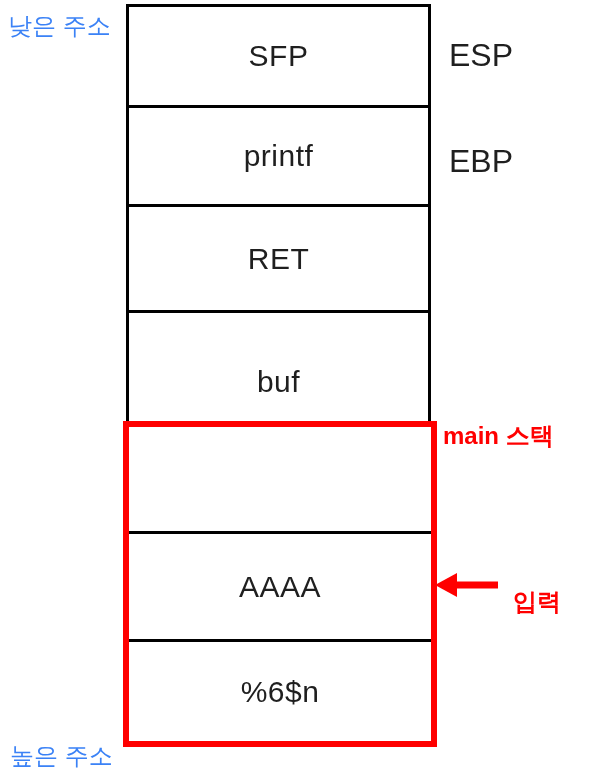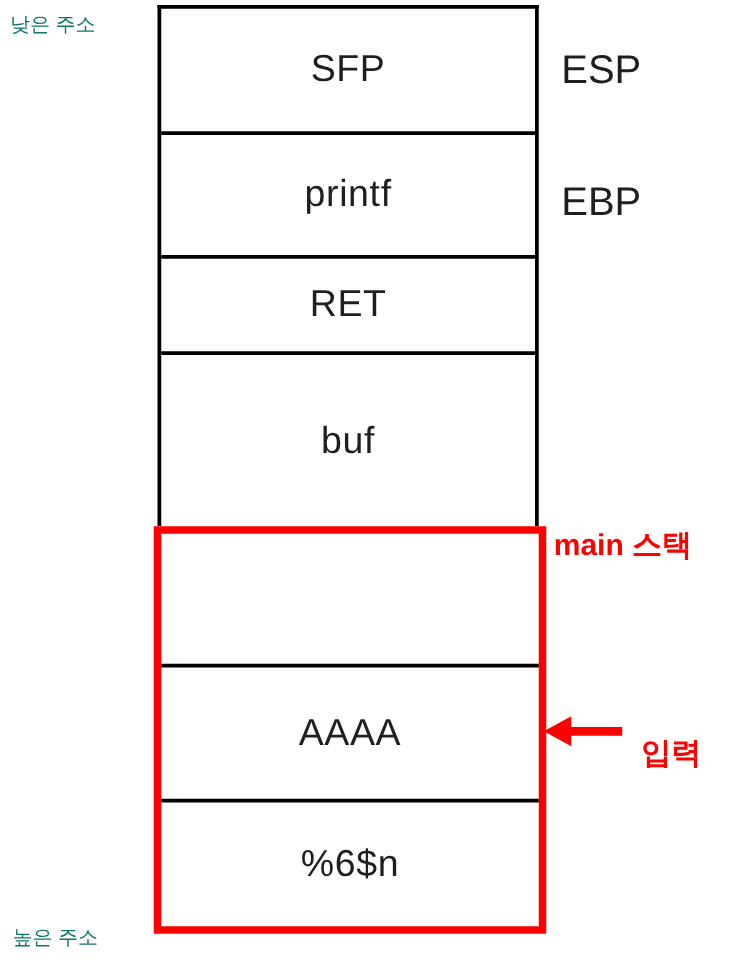--- a/index.html
+++ b/index.html
@@ -33,21 +33,21 @@
     display: flex;
     align-items: center;
     justify-content: center;
     font-size: 30px;
     color: #1f1f1f;
     letter-spacing: 0.5px;
   }
   .stack-box .cell.b { border-bottom: 3px solid #000000; }
   .c-printf { height: 99px; }
   .c-sfp    { height: 101px; }
-  .c-ret    { height: 77px; }
+  .c-ret    { height: 106px; }
   .c-buf    { height: 138px; }
 
   
   .main-box {
     position: absolute;
     left: 123px;
     top: 421px;
     width: 314px;
     height: 326px;
     border: 6px solid #ff0000;
@@ -64,22 +64,22 @@
     letter-spacing: 0.5px;
   }
   .main-box .cell.b { border-bottom: 3px solid #000000; }
   .c-empty  { height: 107px; }
   .c-aaaa   { height: 108px; }
   .c-format { height: 99px; }
 
   
   .side-label {
     position: absolute;
-    font-size: 16px;
-    color: #0f766e;
+    font-size: 24px;
+    color: #3b82f6;
     white-space: nowrap;
   }
   .reg-label {
     position: absolute;
     font-size: 32px;
     color: #1f1f1f;
     white-space: nowrap;
   }
   .red-label {
     position: absolute;

